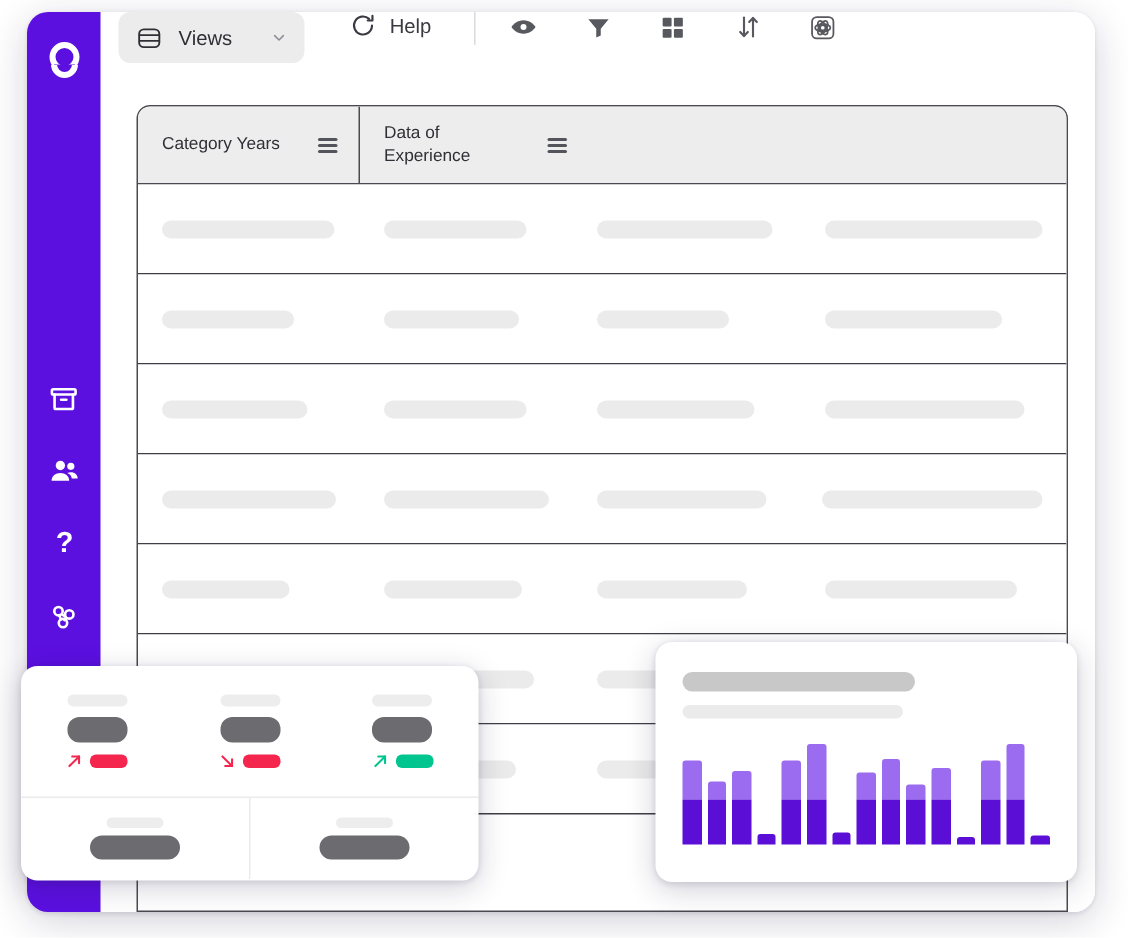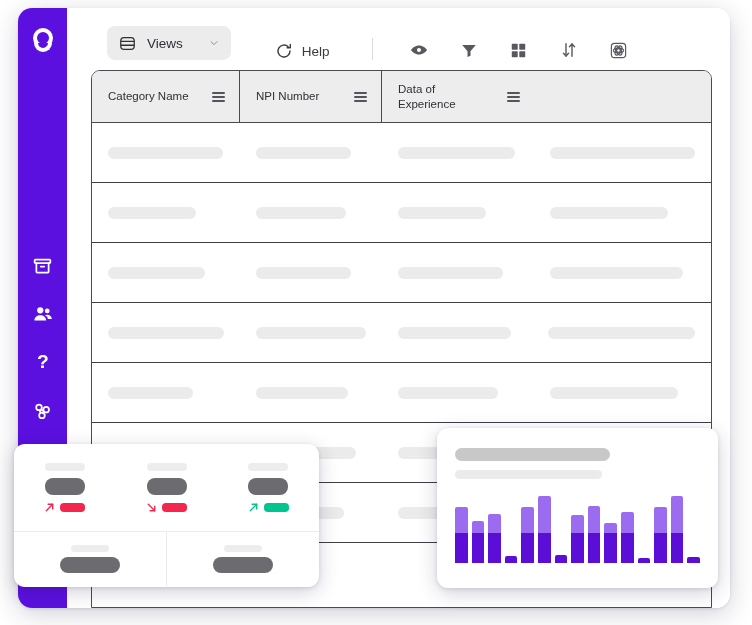--- a/index.html
+++ b/index.html
@@ -97,23 +97,23 @@
     margin-right: 42px;
     cursor: pointer;
     white-space: nowrap;
   }
   .menu-item.m-long { margin-right: 40px; }
 
   
   .toolbar {
     height: 52px;
     display: flex;
-    align-items: flex-end;
-    padding-left: 40px;
-    gap: 18px;
+    align-items: flex-start;
+    padding-left: 12px;
+    gap: 4px;
   }
   .views-btn {
     display: flex; align-items: center;
     height: 34px;
     background: #ececec;
     border-radius: 8px;
     padding: 0 12px 0 11px;
     gap: 10px;
     cursor: pointer;
   }
@@ -371,29 +371,21 @@
               <ellipse cx="12" cy="12" rx="6.4" ry="3.1" transform="rotate(60 12 12)"></ellipse>
               <ellipse cx="12" cy="12" rx="6.4" ry="3.1" transform="rotate(120 12 12)"></ellipse>
             </svg>
           </div>
         </div>
       </div>
 
       <div class="table-wrap">
         <div class="thead">
           <div class="th" style="width:148px">
-            <span>Category Name</span>
-            <span class="hicon">
-                <i></i>
-                <i></i>
-                <i></i>
-              </span>
-          </div>
-          <div class="th" style="width:142px">
-            <span>NPI Number</span>
+            <span>Category Years</span>
             <span class="hicon">
                 <i></i>
                 <i></i>
                 <i></i>
               </span>
           </div>
           <div class="th" style="width:152px">
             <span style="max-width:84px">Data of Experience</span>
             <span class="hicon">
                 <i></i>

